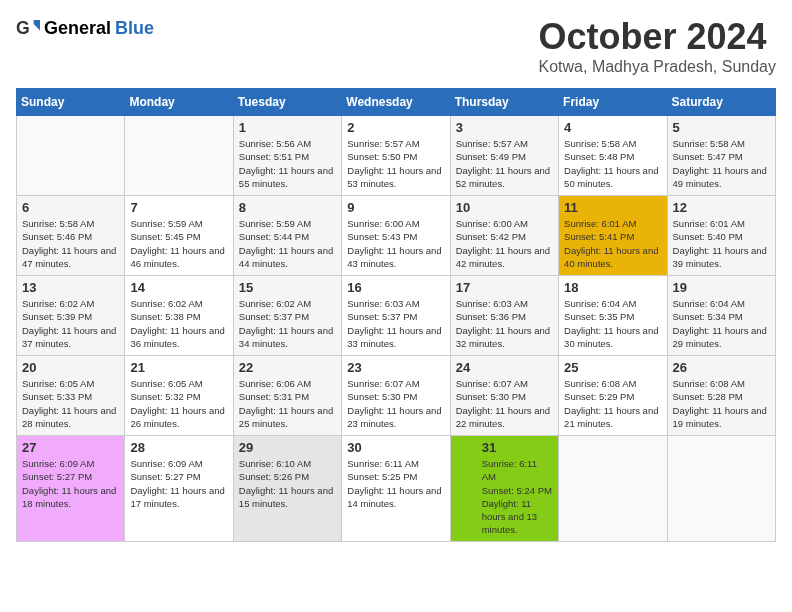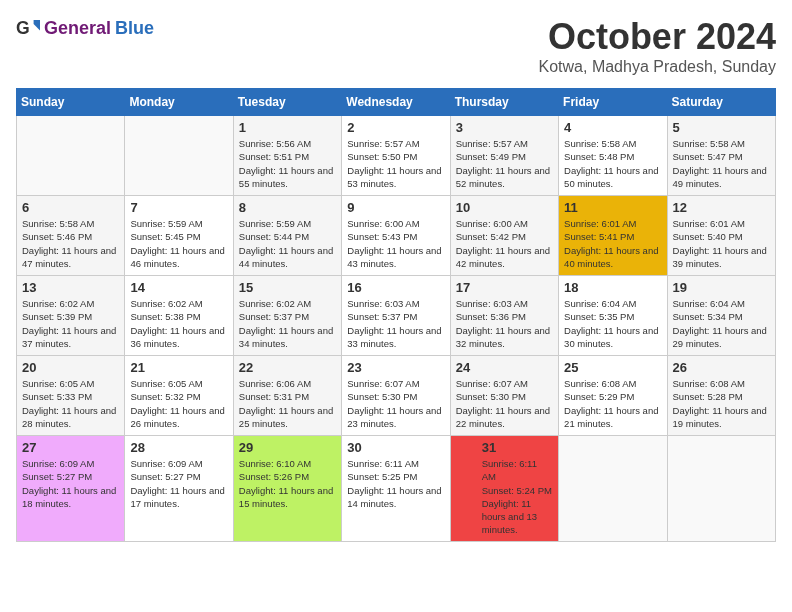--- a/index.html
+++ b/index.html
@@ -19,21 +19,21 @@
     .logo {
       display: flex;
       align-items: center;
       gap: 4px;
     }
     .logo-icon {
       width: 24px;
       height: 24px;
     }
     .title-area {
-      text-align: right;
+      text-align: left;
     }
     .month-title {
       font-size: 36px;
       font-weight: bold;
       color: #333;
     }
     .location-title {
       font-size: 16px;
       color: #555;
     }
@@ -87,21 +87,21 @@
   </style>
 </head>
 <body>
 
 <div class="header">
   <div class="logo">
     <svg class="logo-icon" viewBox="0 0 30 30" xmlns="http://www.w3.org/2000/svg">
       <text x="0" y="22" font-size="22" font-weight="bold" fill="#333">G</text>
       <polygon points="22,5 30,5 30,18 22,10" fill="#2a6ebb"></polygon>
     </svg>
-    <span style="font-size:18px;font-weight:bold;color:#701a75;">General</span>
+    <span style="font-size:18px;font-weight:bold;color:#000000;">General</span>
       <span style="font-size:18px;font-weight:bold;color:#2a6ebb;">Blue</span>
   </div>
   <div class="title-area">
     <div class="month-title">October 2024</div>
     <div class="location-title">Kotwa, Madhya Pradesh, Sunday</div>
   </div>
 </div>
 
 <table>
   <thead>
@@ -232,29 +232,29 @@
       </tr>
       <tr>
         <td style="background-color: #f0abfc;">
           <span class="day-number">27</span>
           <div class="day-info">Sunrise: 6:09 AM<br>Sunset: 5:27 PM<br>Daylight: 11 hours and 18 minutes.</div>
         </td>
         <td style="background-color: rgb(255, 255, 255);">
           <span class="day-number">28</span>
           <div class="day-info">Sunrise: 6:09 AM<br>Sunset: 5:27 PM<br>Daylight: 11 hours and 17 minutes.</div>
         </td>
-        <td style="background-color: #bef264;">
+        <td style="background-color: #e5e5e5;">
           <span class="day-number">29</span>
           <div class="day-info">Sunrise: 6:10 AM<br>Sunset: 5:26 PM<br>Daylight: 11 hours and 15 minutes.</div>
         </td>
         <td style="background-color: rgb(255, 255, 255);">
           <span class="day-number">30</span>
           <div class="day-info">Sunrise: 6:11 AM<br>Sunset: 5:25 PM<br>Daylight: 11 hours and 14 minutes.</div>
         </td>
-        <td style="background-color: #ef4444; padding-left: 31px;">
+        <td style="background-color: #84cc16; padding-left: 31px;">
           <span class="day-number">31</span>
           <div class="day-info">Sunrise: 6:11 AM<br>Sunset: 5:24 PM<br>Daylight: 11 hours and 13 minutes.</div>
         </td>
         <td class="empty-cell" style="background-color: rgb(249, 249, 249);"></td>
         <td class="empty-cell" style="background-color: rgb(249, 249, 249);"></td>
       </tr>
     </tbody>
 </table>
 
 </body></html>

